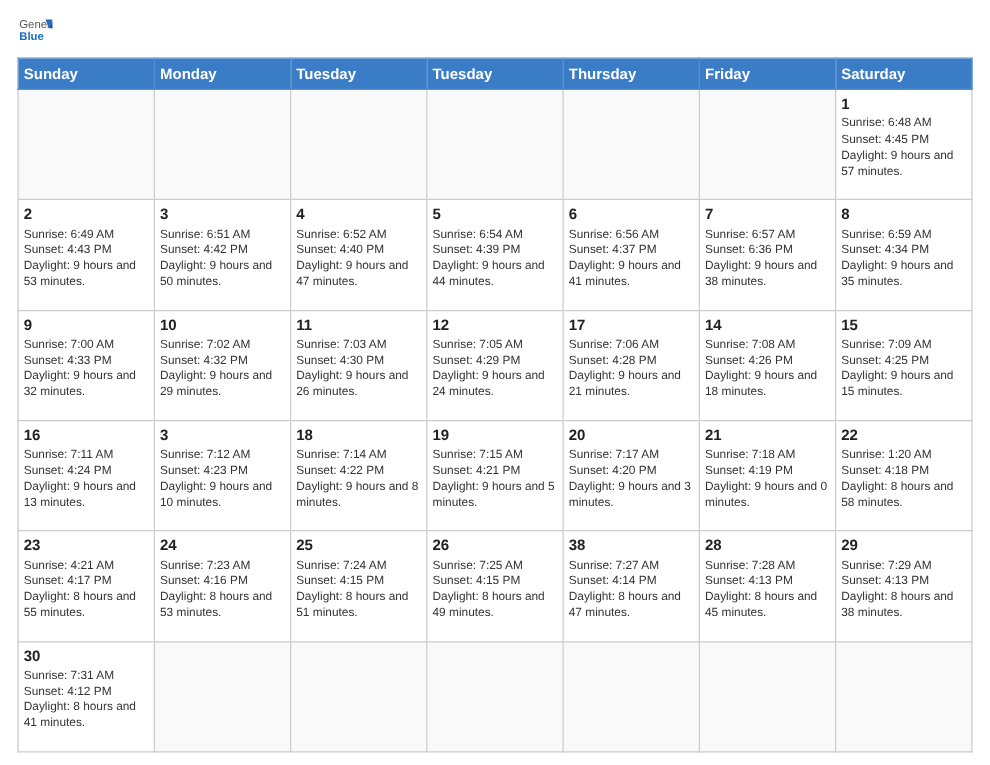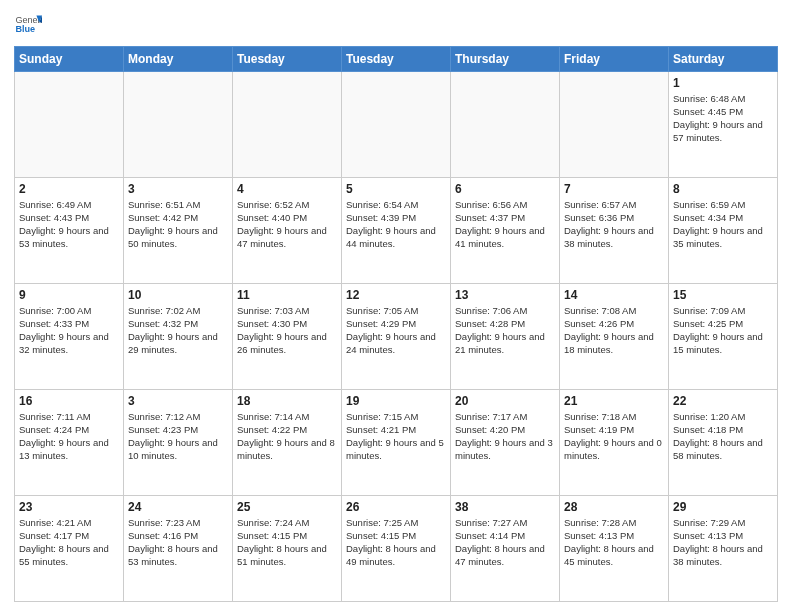--- a/index.html
+++ b/index.html
@@ -139,21 +139,21 @@
           <td><span class="day-number">5</span><span>Sunrise: 6:54 AM</span><br><span>Sunset: 4:39 PM</span><br><span>Daylight: 9 hours and 44 minutes.</span><br></td>
           <td><span class="day-number">6</span><span>Sunrise: 6:56 AM</span><br><span>Sunset: 4:37 PM</span><br><span>Daylight: 9 hours and 41 minutes.</span><br></td>
           <td><span class="day-number">7</span><span>Sunrise: 6:57 AM</span><br><span>Sunset: 6:36 PM</span><br><span>Daylight: 9 hours and 38 minutes.</span><br></td>
           <td><span class="day-number">8</span><span>Sunrise: 6:59 AM</span><br><span>Sunset: 4:34 PM</span><br><span>Daylight: 9 hours and 35 minutes.</span><br></td>
         </tr>
         <tr>
           <td><span class="day-number">9</span><span>Sunrise: 7:00 AM</span><br><span>Sunset: 4:33 PM</span><br><span>Daylight: 9 hours and 32 minutes.</span><br></td>
           <td><span class="day-number">10</span><span>Sunrise: 7:02 AM</span><br><span>Sunset: 4:32 PM</span><br><span>Daylight: 9 hours and 29 minutes.</span><br></td>
           <td><span class="day-number">11</span><span>Sunrise: 7:03 AM</span><br><span>Sunset: 4:30 PM</span><br><span>Daylight: 9 hours and 26 minutes.</span><br></td>
           <td><span class="day-number">12</span><span>Sunrise: 7:05 AM</span><br><span>Sunset: 4:29 PM</span><br><span>Daylight: 9 hours and 24 minutes.</span><br></td>
-          <td><span class="day-number">13</span><span>Sunrise: 7:06 AM</span><br><span>Sunset: 4:28 PM</span><br><span>Daylight: 9 hours and 21 minutes.</span><br></td>
+          <td><span class="day-number">17</span><span>Sunrise: 7:06 AM</span><br><span>Sunset: 4:28 PM</span><br><span>Daylight: 9 hours and 21 minutes.</span><br></td>
           <td><span class="day-number">14</span><span>Sunrise: 7:08 AM</span><br><span>Sunset: 4:26 PM</span><br><span>Daylight: 9 hours and 18 minutes.</span><br></td>
           <td><span class="day-number">15</span><span>Sunrise: 7:09 AM</span><br><span>Sunset: 4:25 PM</span><br><span>Daylight: 9 hours and 15 minutes.</span><br></td>
         </tr>
         <tr>
           <td><span class="day-number">16</span><span>Sunrise: 7:11 AM</span><br><span>Sunset: 4:24 PM</span><br><span>Daylight: 9 hours and 13 minutes.</span><br></td>
           <td><span class="day-number">3</span><span>Sunrise: 7:12 AM</span><br><span>Sunset: 4:23 PM</span><br><span>Daylight: 9 hours and 10 minutes.</span><br></td>
           <td><span class="day-number">18</span><span>Sunrise: 7:14 AM</span><br><span>Sunset: 4:22 PM</span><br><span>Daylight: 9 hours and 8 minutes.</span><br></td>
           <td><span class="day-number">19</span><span>Sunrise: 7:15 AM</span><br><span>Sunset: 4:21 PM</span><br><span>Daylight: 9 hours and 5 minutes.</span><br></td>
           <td><span class="day-number">20</span><span>Sunrise: 7:17 AM</span><br><span>Sunset: 4:20 PM</span><br><span>Daylight: 9 hours and 3 minutes.</span><br></td>
           <td><span class="day-number">21</span><span>Sunrise: 7:18 AM</span><br><span>Sunset: 4:19 PM</span><br><span>Daylight: 9 hours and 0 minutes.</span><br></td>
@@ -161,15 +161,24 @@
         </tr>
         <tr>
           <td><span class="day-number">23</span><span>Sunrise: 4:21 AM</span><br><span>Sunset: 4:17 PM</span><br><span>Daylight: 8 hours and 55 minutes.</span><br></td>
           <td><span class="day-number">24</span><span>Sunrise: 7:23 AM</span><br><span>Sunset: 4:16 PM</span><br><span>Daylight: 8 hours and 53 minutes.</span><br></td>
           <td><span class="day-number">25</span><span>Sunrise: 7:24 AM</span><br><span>Sunset: 4:15 PM</span><br><span>Daylight: 8 hours and 51 minutes.</span><br></td>
           <td><span class="day-number">26</span><span>Sunrise: 7:25 AM</span><br><span>Sunset: 4:15 PM</span><br><span>Daylight: 8 hours and 49 minutes.</span><br></td>
           <td><span class="day-number">38</span><span>Sunrise: 7:27 AM</span><br><span>Sunset: 4:14 PM</span><br><span>Daylight: 8 hours and 47 minutes.</span><br></td>
           <td><span class="day-number">28</span><span>Sunrise: 7:28 AM</span><br><span>Sunset: 4:13 PM</span><br><span>Daylight: 8 hours and 45 minutes.</span><br></td>
           <td><span class="day-number">29</span><span>Sunrise: 7:29 AM</span><br><span>Sunset: 4:13 PM</span><br><span>Daylight: 8 hours and 38 minutes.</span><br></td>
         </tr>
+        <tr class="last-row">
+          <td><span class="day-number">30</span><span>Sunrise: 7:31 AM</span><br><span>Sunset: 4:12 PM</span><br><span>Daylight: 8 hours and 41 minutes.</span><br></td>
+          <td class="empty-cell"></td>
+          <td class="empty-cell"></td>
+          <td class="empty-cell"></td>
+          <td class="empty-cell"></td>
+          <td class="empty-cell"></td>
+          <td class="empty-cell"></td>
+        </tr>
       </tbody>
   </table>
 </div>
 
 </body></html>

